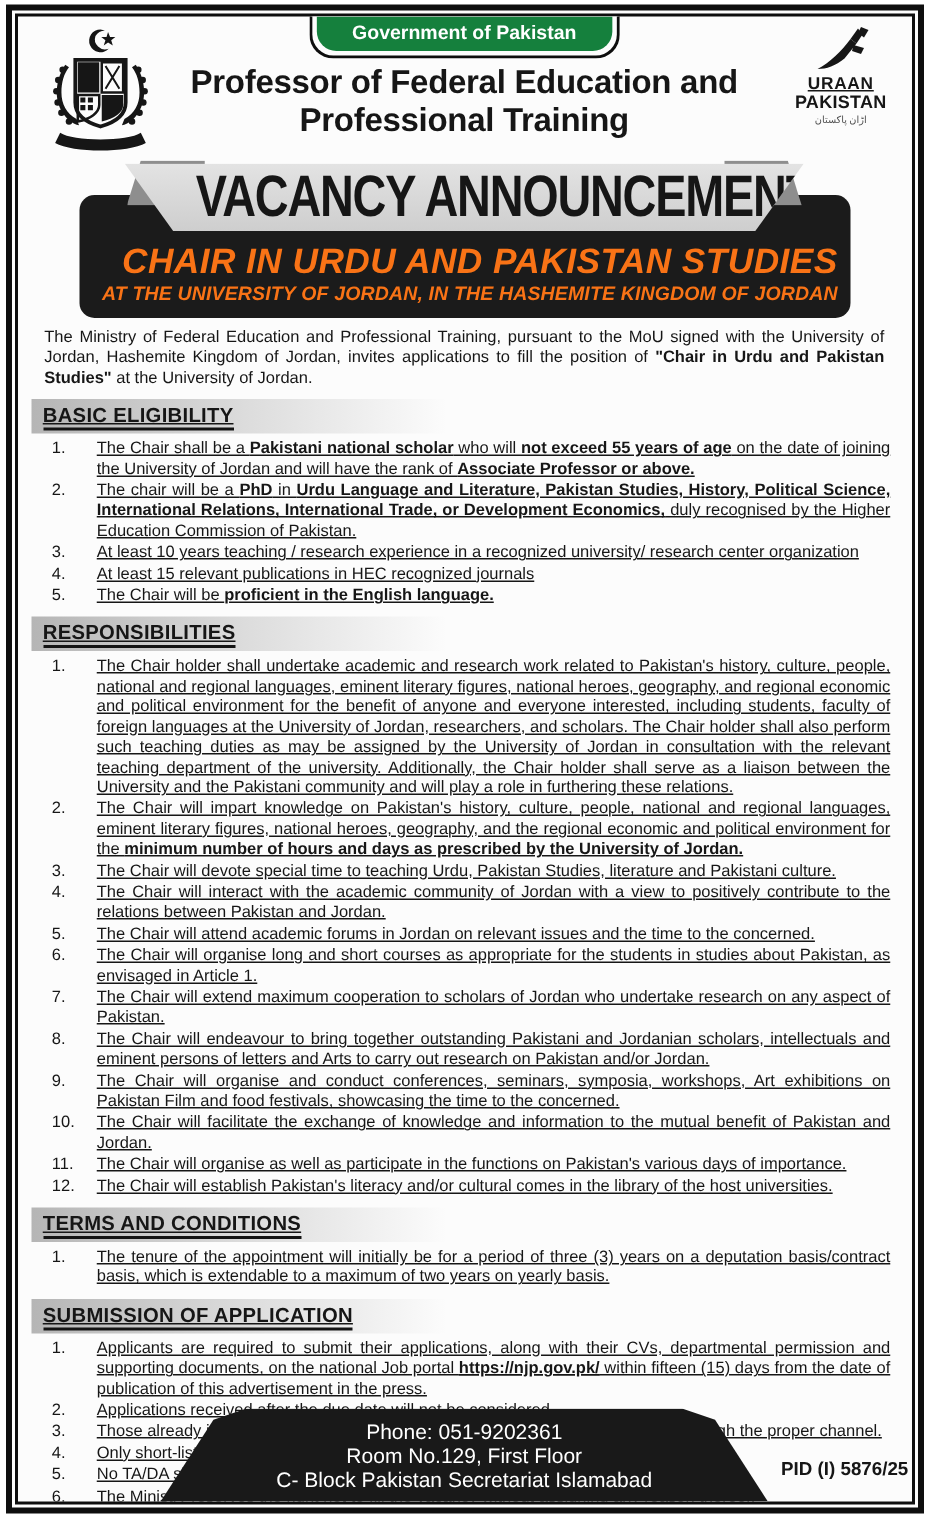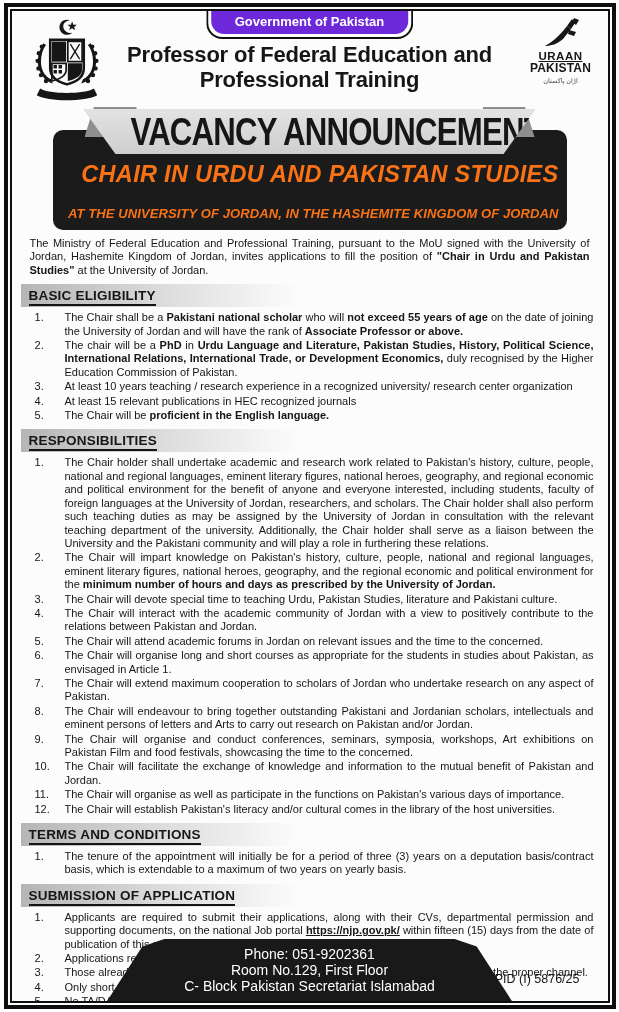--- a/index.html
+++ b/index.html
@@ -13,63 +13,63 @@
   .header{position:relative;height:94px;}
   .emblem{position:absolute;left:2px;top:7px;width:84px;height:86px;}
   .uraan{position:absolute;right:-2px;top:5px;width:76px;text-align:center;}
   .uraan svg{width:40px;height:34px;display:block;margin:0 auto;}
   .uraan-l1{font-size:11.5px;font-weight:bold;letter-spacing:.5px;line-height:12px;text-decoration:underline;}
   .uraan-l2{font-size:12px;font-weight:bold;letter-spacing:.2px;line-height:13px;}
   .uraan-tag{font-family:Liberation Serif, serif;font-size:6.5px;color:#4c4c4c;margin-top:2px;line-height:7px;}
 
   .badge-outline{position:absolute;left:50%;top:-2px;transform:translateX(-50%);
     border:2px solid #0e0e0e;border-top:none;border-radius:0 0 16px 16px;padding:2px 3px 3px;background:#fdfdfd;}
-  .gov-badge{background:#6d28d9;color:#fff;font-size:13px;font-weight:bold;
+  .gov-badge{background:#15803d;color:#fff;font-size:13px;font-weight:bold;
     padding:3px 24px 5px;border-radius:0 0 13px 13px;white-space:nowrap;}
 
   .ministry{text-align:center;font-size:22px;font-weight:bold;line-height:25px;
     letter-spacing:-.2px;padding-top:31px;margin:0 80px;}
 
   
   .ann{position:relative;margin-top:4px;}
   .banner{position:relative;width:462px;height:45px;margin:0 auto -24px;z-index:3;}
   .fold{position:absolute;top:-2px;width:52px;height:30px;background:#8e8e8e;}
   .fold-l{left:6px;clip-path:polygon(18% 0,100% 0,100% 100%,0 100%);}
   .fold-r{right:6px;clip-path:polygon(0 0,82% 0,100% 100%,0 100%);}
   .banner-main{position:absolute;inset:0;background:linear-gradient(#e3e3e3,#cecece);
     clip-path:polygon(1% 0,99% 0,92% 100%,8% 100%);display:flex;align-items:center;justify-content:flex-start;}
   .banner-text{font-size:39px;font-weight:bold;letter-spacing:-1px;transform:scaleX(.8);white-space:nowrap;}
 
   .chair-box{position:relative;z-index:1;margin:0 30px;background:#1b1b1b;border-radius:10px;
     color:#f97316;text-align:right;padding:31px 8px 9px;font-style:italic;}
   .chair-title{font-size:23.5px;font-weight:bold;letter-spacing:.3px;line-height:26px;}
-  .chair-sub{font-size:13px;font-weight:bold;letter-spacing:.1px;margin-top:19px;}
+  .chair-sub{font-size:13px;font-weight:bold;letter-spacing:.1px;margin-top:1px;}
 
   
   .intro{margin:7px 7px 0;font-size:11px;line-height:13.4px;text-align:justify;}
 
-  .section{margin-top:2px;}
+  .section{margin-top:2px;text-decoration:underline;}
   .sec-band{margin:7px 0 4px -2px;width:62%;padding:2px 6px 3px 8px;
     background:linear-gradient(to right,#b5b5b5,#dcdcdc 40%,rgba(250,250,250,0) 78%);}
   .sec-head{font-size:13.5px;font-weight:bold;letter-spacing:.2px;border-bottom:2.5px solid #141414;padding-bottom:1px;}
 
   ol.items{list-style:none;counter-reset:li;margin:0;padding:0 3px 0 0;}
   ol.items li{counter-increment:li;position:relative;padding-left:42px;font-size:11px;
     line-height:13.4px;text-align:justify;margin-bottom:1px;}
   ol.items li::before{content:counter(li) ".";position:absolute;left:12px;font-weight:normal;}
   .u{text-decoration:underline;}
 
   
   .footer-contact{position:absolute;left:50%;bottom:0;transform:translateX(-50%);
     width:440px;background:#191919;color:#fff;text-align:center;
     clip-path:polygon(4% 100%,12% 12%,17% 0,83% 0,88% 12%,96% 100%);
     padding:7px 44px 7px;}
   .fc-l1{font-size:18px;font-weight:bold;line-height:20px;}
   .fc-l{font-size:14px;line-height:16px;}
-  .pid{position:absolute;right:28px;bottom:15px;font-size:12.5px;font-weight:normal;}
+  .pid{position:absolute;right:2px;bottom:15px;font-size:12.5px;font-weight:bold;}
 </style>
 </head>
 <body>
 
 <div class="page">
   <div class="inner">
 
     <div class="header">
       <div class="emblem">
         <svg viewBox="0 0 100 104" fill="#161616">

